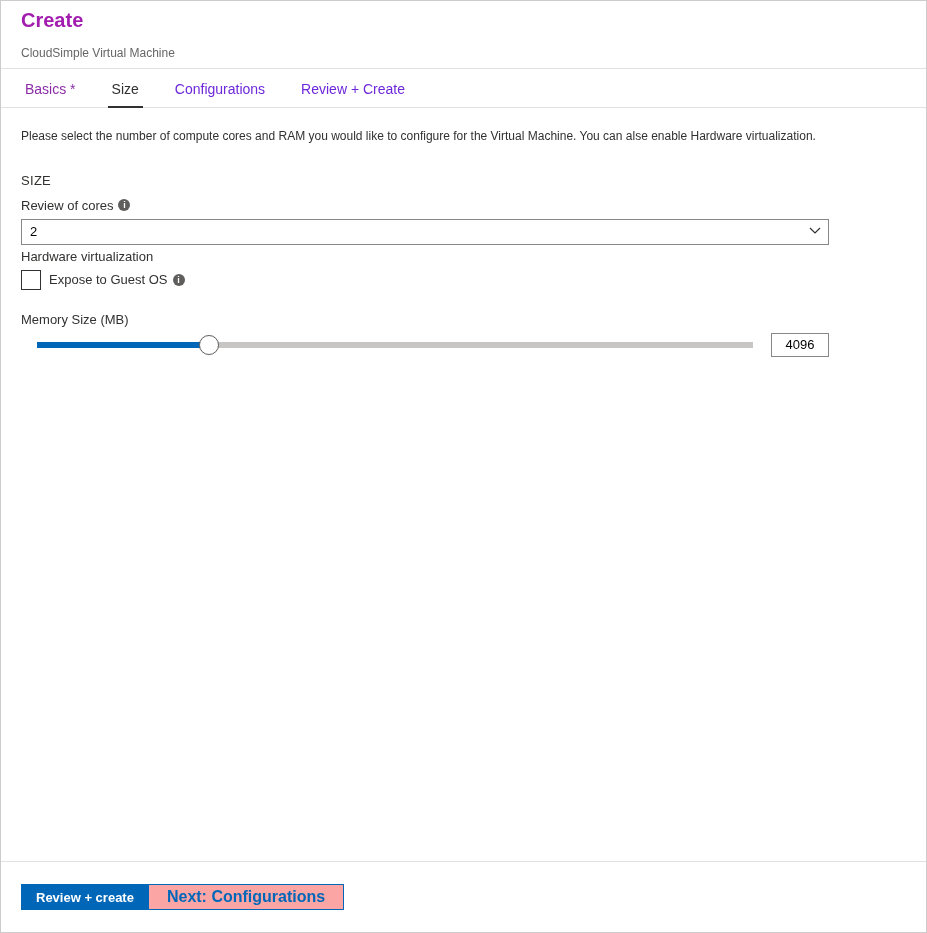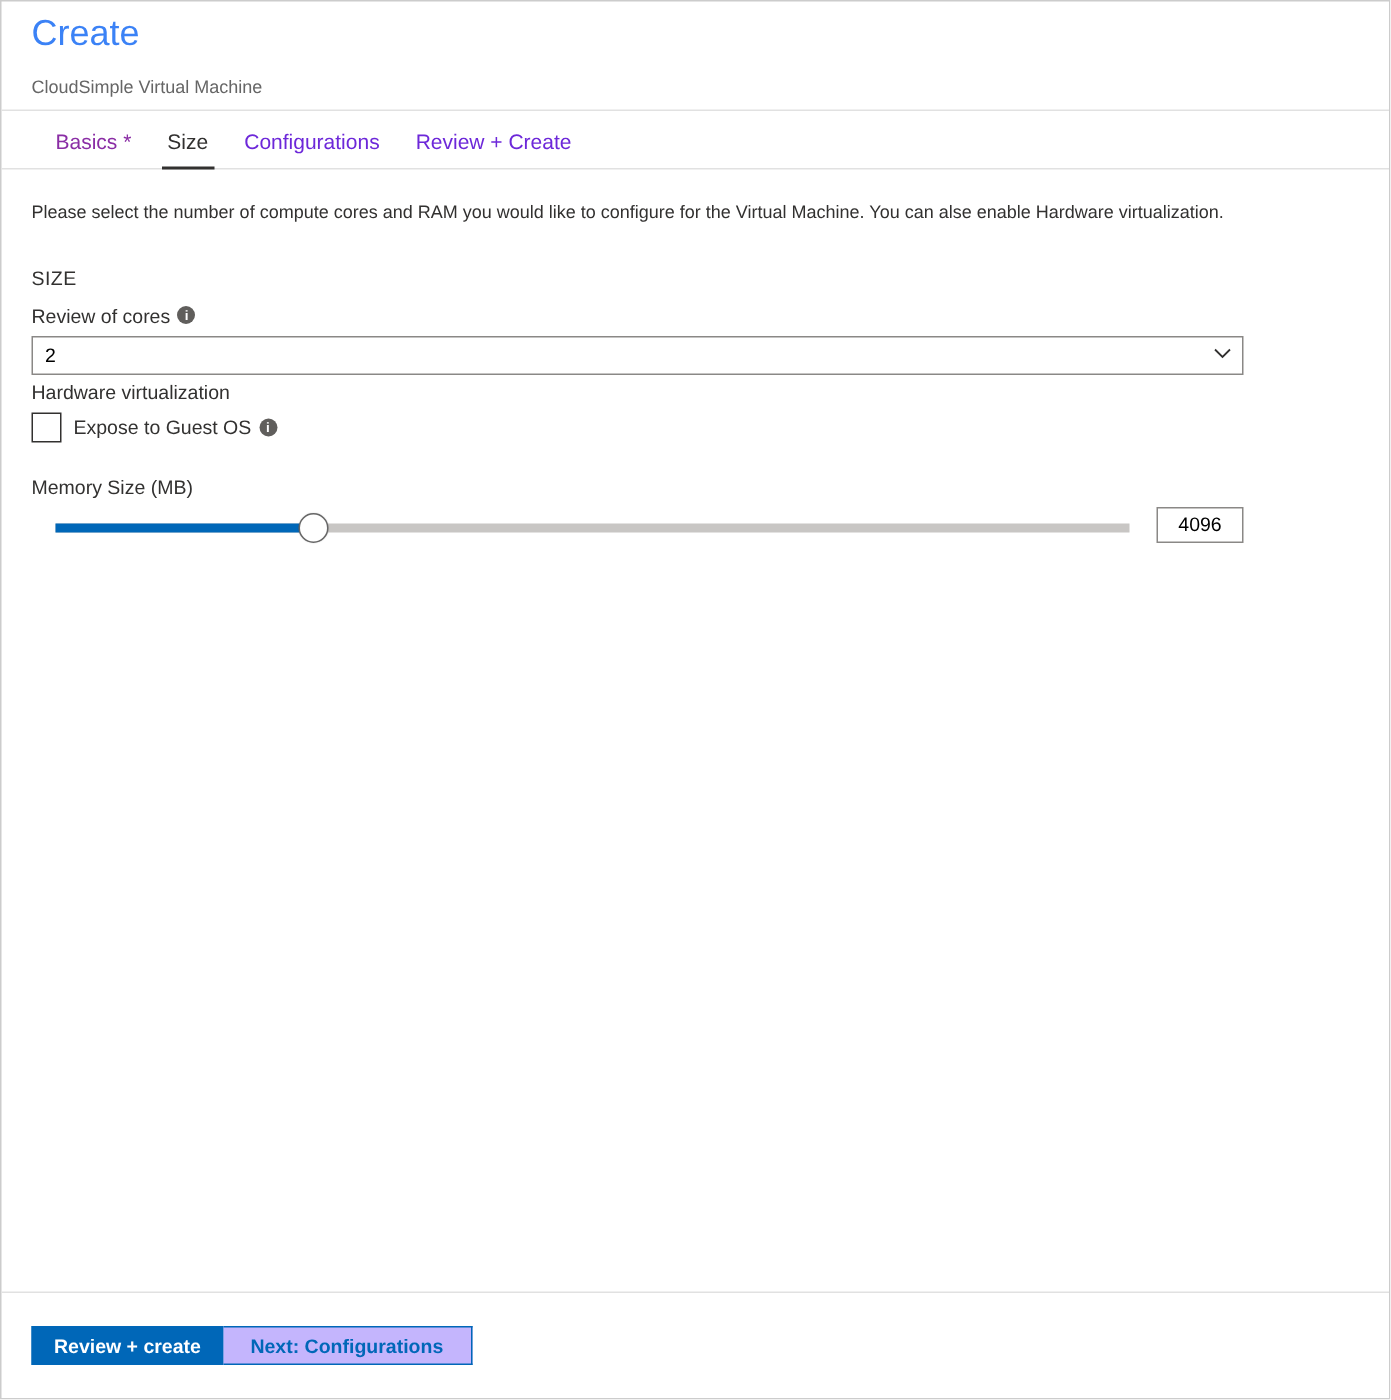--- a/index.html
+++ b/index.html
@@ -1,46 +1,46 @@
 <!DOCTYPE html>
 <html><head>
   <meta charset="utf-8">
   <style>
     * { box-sizing: border-box; margin: 0; padding: 0; }
     body { font-family: "Segoe UI", Arial, sans-serif; font-size: 13px; color: #323130; background: #fff; }
     .page { width: 927px; height: 933px; border: 1px solid #ccc; display: flex; flex-direction: column; }
     .header { padding: 8px 20px 8px 20px; border-bottom: 1px solid #e1e1e1; }
-    .header h1 { font-size: 24px; font-weight: 400; color: #3b82f6; }
+    .header h1 { font-size: 20px; font-weight: 700; color: #a21caf; }
     .header .subtitle { font-size: 12px; color: #666; margin-top: 14px; }
-    .tabs { display: flex; border-bottom: 1px solid #e1e1e1; padding: 0 24px; }
+    .tabs { display: flex; border-bottom: 1px solid #e1e1e1; padding: 0 12px; gap: 12px; }
     .tab { padding: 12px 12px 10px 12px; font-size: 14px; cursor: pointer; color: #6d28d9; position: relative; }
     .tab.visited { color: #8a2da5; }
     .tab.active { color: #323130; font-weight: 400; }
     .tab.active::after { content: ""; position: absolute; left: 8px; right: 8px; bottom: -1px; height: 2px; background: #323130; }
     .content { padding: 20px; flex: 1; overflow: auto; }
     .desc { font-size: 12px; color: #323130; max-width: 800px; line-height: 1.4; }
     .section-title { font-size: 13px; margin-top: 28px; letter-spacing: 0.3px; font-weight: 400; color: #323130; }
     .field-label { font-size: 13px; margin-top: 10px; color: #323130; display: flex; align-items: center; gap: 5px; }
     .info-icon { display: inline-flex; align-items: center; justify-content: center; width: 12px; height: 12px; border-radius: 50%; background: #605e5c; color: #fff; font-size: 9px; font-weight: bold; font-style: normal; cursor: default; }
     .select-wrap { position: relative; margin-top: 6px; width: 808px; max-width: 100%; }
     .select { width: 100%; height: 26px; border: 1px solid #8a8886; padding: 3px 28px 3px 8px; font-size: 13px; background: #fff; appearance: none; cursor: pointer; font-family: inherit; }
     .select-wrap .chev { position: absolute; right: 8px; top: 50%; transform: translateY(-50%); pointer-events: none; }
     .subheading { font-size: 13px; margin-top: 4px; color: #323130; }
     .checkbox-row { display: flex; align-items: center; gap: 8px; margin-top: 6px; }
     .checkbox { width: 20px; height: 20px; border: 1px solid #323130; cursor: pointer; background: #fff; }
     .checkbox-label { font-size: 13px; display: flex; align-items: center; gap: 5px; }
-    .slider-row { display: flex; align-items: flex-end; gap: 18px; margin-top: 6px; width: 808px; max-width: 100%; }
+    .slider-row { display: flex; align-items: center; gap: 18px; margin-top: 6px; width: 808px; max-width: 100%; }
     .slider-wrap { position: relative; flex: 1; height: 20px; margin-left: 16px; }
     .track { position: absolute; top: 50%; left: 0; right: 0; height: 6px; background: #c8c6c4; transform: translateY(-50%); }
     .fill { position: absolute; top: 50%; left: 0; height: 6px; background: #0067b8; transform: translateY(-50%); }
     .thumb { position: absolute; top: 50%; width: 20px; height: 20px; border-radius: 50%; background: #fff; border: 1px solid #666; transform: translate(-50%, -50%); cursor: pointer; box-shadow: 0 0 1px rgba(0,0,0,.2); }
     .slider-value { width: 58px; height: 24px; border: 1px solid #8a8886; text-align: center; font-size: 13px; font-family: inherit; }
     .footer { border-top: 1px solid #e1e1e1; padding: 22px 20px; display: flex; gap: 0; }
     .btn-primary { background: #0067b8; color: #fff; border: 1px solid #0067b8; padding: 0 14px; height: 26px; font-size: 13px; font-weight: 600; cursor: pointer; font-family: inherit; }
-    .btn-secondary { background: #c4b5fd; color: #0067b8; border: 1px solid #0067b8; border-left: none; padding: 0 18px; height: 26px; font-size: 13px; font-weight: 600; cursor: pointer; font-family: inherit; }
+    .btn-secondary { background: #fca5a5; color: #0067b8; border: 1px solid #0067b8; border-left: none; padding: 0 18px; height: 26px; font-size: 16px; font-weight: 600; cursor: pointer; font-family: inherit; }
     svg.chev-svg { width: 12px; height: 12px; }
   </style>
 </head>
 <body>
 
 <div class="page">
   <div class="header">
     <h1>Create</h1>
     <div class="subtitle">CloudSimple Virtual Machine</div>
   </div>

